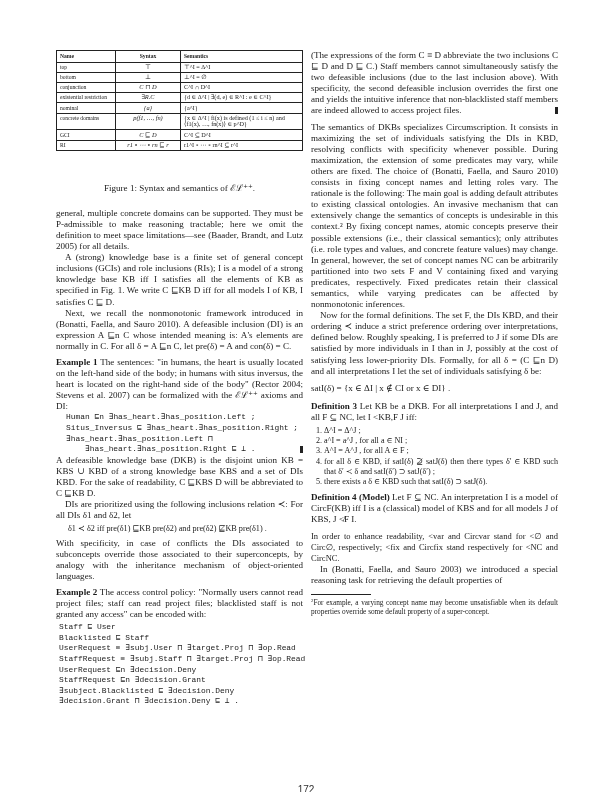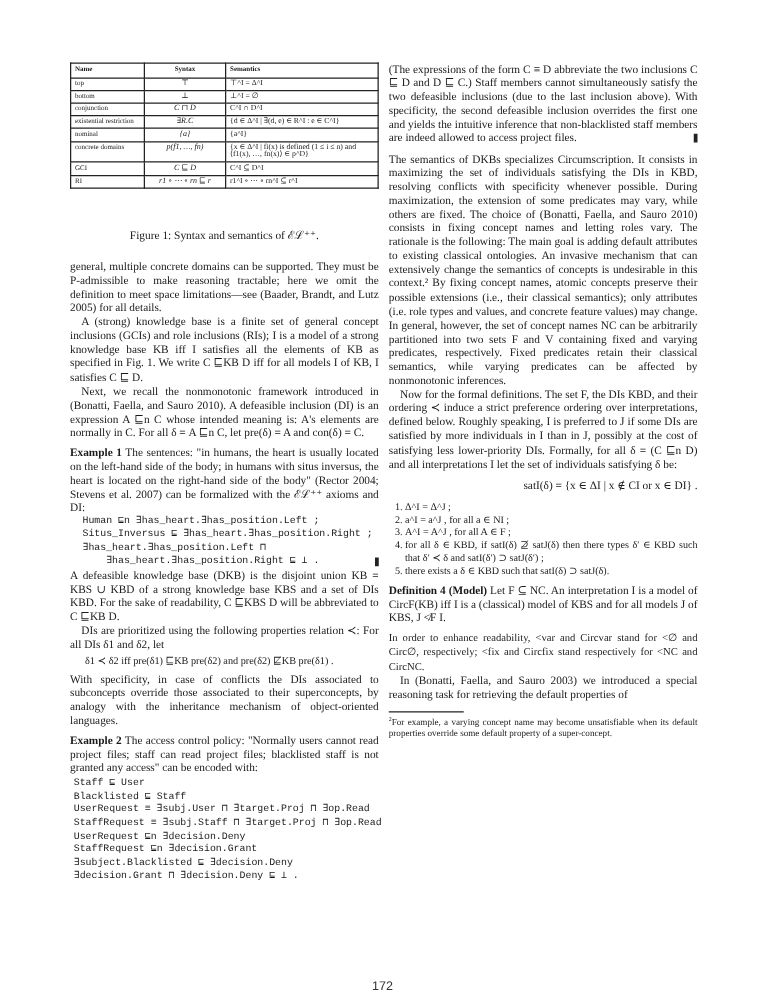--- a/index.html
+++ b/index.html
@@ -15,21 +15,21 @@
   b { font-weight:bold; }
   table.syn { border-collapse:collapse; width:247px; font-size:5.6px; line-height:6.6px; margin-bottom:0; }
   table.syn td, table.syn th { border:0.8px solid #222; padding:1.3px 3px; vertical-align:top; text-align:left; }
   table.syn th { font-weight:bold; font-size:5.6px; padding:2px 3px; }
   table.syn td.c { text-align:center; font-style:italic; font-size:6.4px; }
   table.syn td.s { font-size:6.2px; }
   table.syn tr.thick td { border-top:1.6px solid #222; }
   table.syn { border:1.3px solid #222; }
   .caption { text-align:center; font-size:9.1px; margin-top:32px; margin-bottom:14px; }
   .qed { display:inline-block; width:3px; height:7px; background:#222; float:right; margin-top:2px; }
-  .formula { text-align:right; margin:6px 0 7px 0; }
+  .formula { text-align:left; margin:6px 0 7px 0; }
   .centered-small { font-size:8.2px; text-align:left; margin:2px 0 3px 12px; }
   ol.def { margin:3px 0 5px 0; padding-left:13px; font-size:8.1px; line-height:10.2px; }
   ol.def li { margin:0; }
   .fnrule { width:60px; border-top:0.8px solid #222; margin:8px 0 4px 0; }
   .footnote { font-size:7.3px; line-height:8.9px; text-align:justify; }
   .pagenum { position:absolute; top:784px; left:0; width:612px; text-align:center;
              font-family:"Liberation Sans", "DejaVu Sans", sans-serif; font-size:10px; color:#333; }
   sup { font-size:0.65em; vertical-align:super; line-height:0; }
 </style>
 </head>
@@ -92,37 +92,41 @@
   <p class="indent">A (strong) knowledge base is a finite set of general concept inclusions (GCIs) and role inclusions (RIs); I is a model of a strong knowledge base KB iff I satisfies all the elements of KB as specified in Fig. 1. We write C ⊑KB D iff for all models I of KB, I satisfies C ⊑ D.</p>
   <p class="indent">Next, we recall the nonmonotonic framework introduced in (Bonatti, Faella, and Sauro 2010). A defeasible inclusion (DI) is an expression A ⊑n C whose intended meaning is: A's elements are normally in C. For all δ = A ⊑n C, let pre(δ) = A and con(δ) = C.</p>
 
   <p class="gap">
     <b>Example 1</b>
     <span>The sentences: "in humans, the heart is usually located on the left-hand side of the body; in humans with situs inversus, the heart is located on the right-hand side of the body" (Rector 2004; Stevens et al. 2007) can be formalized with the ℰℒ⁺⁺ axioms and DI:</span>
   </p>
   <div class="mono" style="margin-left:10px"><div>Human ⊑n ∃has_heart.∃has_position.Left ;</div><div>Situs_Inversus ⊑ ∃has_heart.∃has_position.Right ;</div><div>∃has_heart.∃has_position.Left ⊓</div><div><span>    ∃has_heart.∃has_position.Right ⊑ ⊥ .</span><span class="qed"></span></div></div>
 
   <p>A defeasible knowledge base (DKB) is the disjoint union KB = KBS ∪ KBD of a strong knowledge base KBS and a set of DIs KBD. For the sake of readability, C ⊑KBS D will be abbreviated to C ⊑KB D.</p>
-  <p class="indent">DIs are prioritized using the following properties relation ≺: For all DIs δ1 and δ2, let</p>
+  <p class="indent">DIs are prioritized using the following inclusions relation ≺: For all DIs δ1 and δ2, let</p>
   <div class="centered-small">δ1 ≺ δ2 iff pre(δ1) ⊑KB pre(δ2) and pre(δ2) ⋢KB pre(δ1) .</div>
   <p>With specificity, in case of conflicts the DIs associated to subconcepts override those associated to their superconcepts, by analogy with the inheritance mechanism of object-oriented languages.</p>
 
   <p class="gap">
     <b>Example 2</b>
     <span>The access control policy: "Normally users cannot read project files; staff can read project files; blacklisted staff is not granted any access" can be encoded with:</span>
   </p>
   <div class="mono" style="margin-left:3px;margin-top:2px"><div>Staff ⊑ User</div><div>Blacklisted ⊑ Staff</div><div>UserRequest ≡ ∃subj.User ⊓ ∃target.Proj ⊓ ∃op.Read</div><div>StaffRequest ≡ ∃subj.Staff ⊓ ∃target.Proj ⊓ ∃op.Read</div><div>UserRequest ⊑n ∃decision.Deny</div><div>StaffRequest ⊑n ∃decision.Grant</div><div>∃subject.Blacklisted ⊑ ∃decision.Deny</div><div>∃decision.Grant ⊓ ∃decision.Deny ⊑ ⊥ .</div></div>
 </div>
 
 <div class="col right">
   <p><span>(The expressions of the form C ≡ D abbreviate the two inclusions C ⊑ D and D ⊑ C.) Staff members cannot simultaneously satisfy the two defeasible inclusions (due to the last inclusion above). With specificity, the second defeasible inclusion overrides the first one and yields the intuitive inference that non-blacklisted staff members are indeed allowed to access project files.</span><span class="qed"></span></p>
   <p class="gap">The semantics of DKBs specializes Circumscription. It consists in maximizing the set of individuals satisfying the DIs in KBD, resolving conflicts with specificity whenever possible. During maximization, the extension of some predicates may vary, while others are fixed. The choice of (Bonatti, Faella, and Sauro 2010) consists in fixing concept names and letting roles vary. The rationale is the following: The main goal is adding default attributes to existing classical ontologies. An invasive mechanism that can extensively change the semantics of concepts is undesirable in this context.² By fixing concept names, atomic concepts preserve their possible extensions (i.e., their classical semantics); only attributes (i.e. role types and values, and concrete feature values) may change. In general, however, the set of concept names NC can be arbitrarily partitioned into two sets F and V containing fixed and varying predicates, respectively. Fixed predicates retain their classical semantics, while varying predicates can be affected by nonmonotonic inferences.</p>
   <p class="indent">Now for the formal definitions. The set F, the DIs KBD, and their ordering ≺ induce a strict preference ordering over interpretations, defined below. Roughly speaking, I is preferred to J if some DIs are satisfied by more individuals in I than in J, possibly at the cost of satisfying less lower-priority DIs. Formally, for all δ = (C ⊑n D) and all interpretations I let the set of individuals satisfying δ be:</p>
   <div class="formula">satI(δ) = {x ∈ ΔI | x ∉ CI or x ∈ DI} .</div>
 
+  <p>
+    <b>Definition 3</b>
+    <span>Let KB be a DKB. For all interpretations I and J, and all F ⊆ NC, let I &lt;KB,F J iff:</span>
+  </p>
   <ol class="def">
     <li>Δ^I = Δ^J ;</li>
     <li>a^I = a^J , for all a ∈ NI ;</li>
     <li>A^I = A^J , for all A ∈ F ;</li>
     <li>for all δ ∈ KBD, if satI(δ) ⊉ satJ(δ) then there types δ′ ∈ KBD such that δ′ ≺ δ and satI(δ′) ⊃ satJ(δ′) ;</li>
     <li>there exists a δ ∈ KBD such that satI(δ) ⊃ satJ(δ).</li>
   </ol>
 
 
   <p class="gap">

